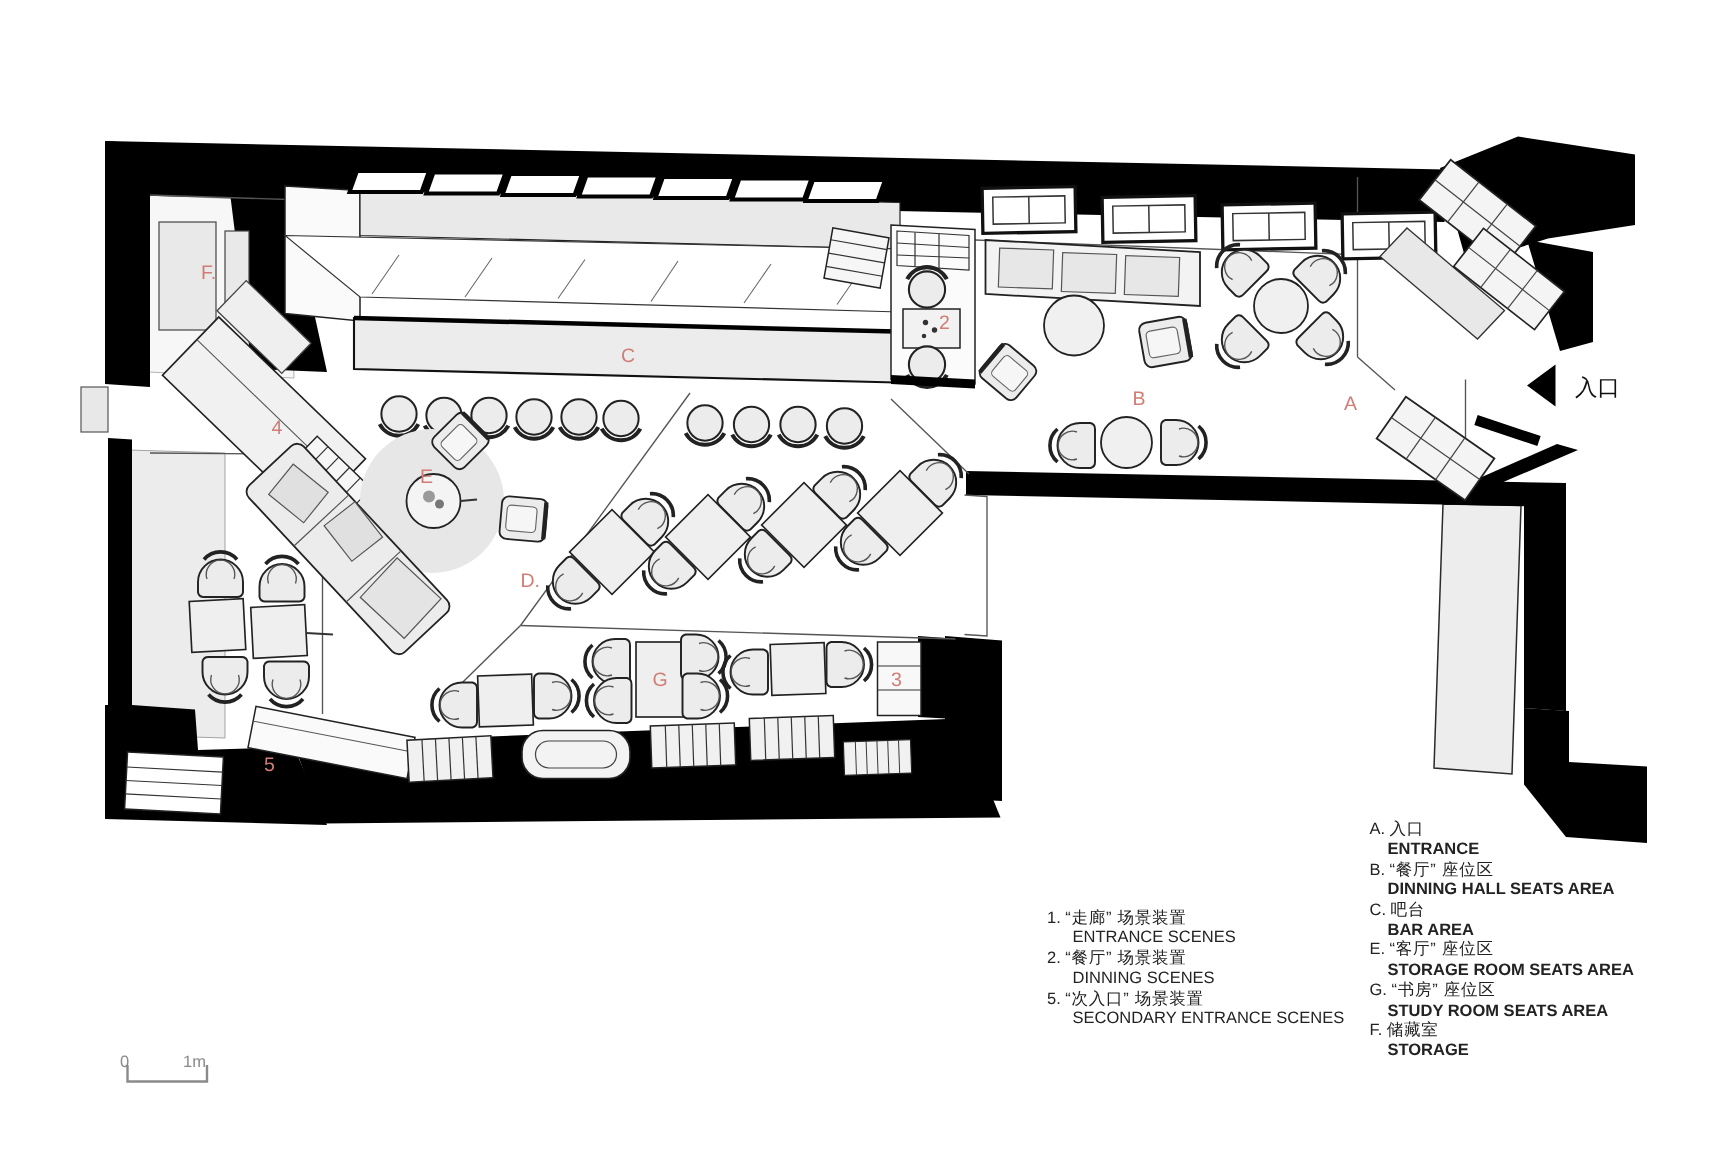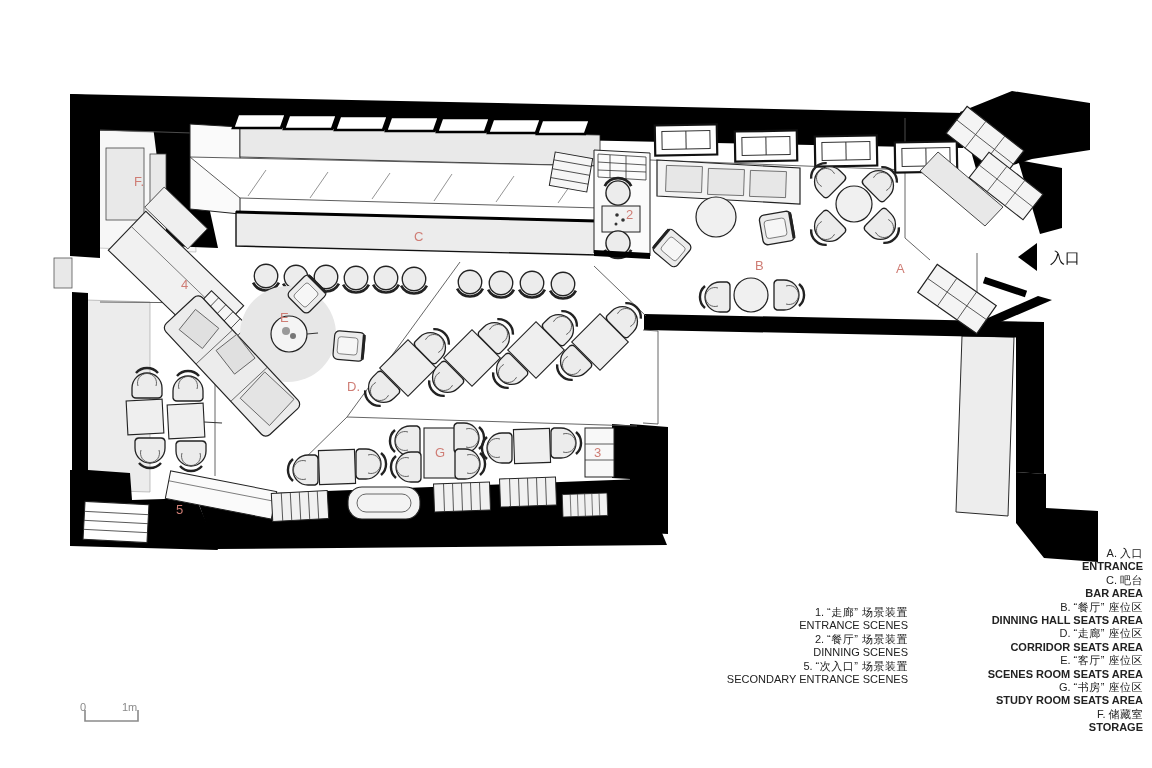--- a/index.html
+++ b/index.html
@@ -2,21 +2,21 @@
 <html><head>
 <meta charset="utf-8">
 <style>
   html,body{margin:0;padding:0;background:#ffffff;width:1152px;height:768px;overflow:hidden;}
   body{font-family:"Liberation Sans", sans-serif;color:#1f1f1f;position:relative;}
   .stage{position:absolute;left:0;top:0;width:1152px;height:768px;}
   svg text{font-family:"Liberation Sans", sans-serif;}
   .plan-label{font-size:13px;}
   .entrance-text{font-size:15px;fill:#111;}
   .scale-text{font-size:11px;fill:#8a8a8a;}
-  .legend{position:absolute;font-size:11px;line-height:13.4px;color:#222;text-align:right;}
+  .legend{position:absolute;font-size:11px;line-height:13.4px;color:#222;}
   .legend-left{left:698px;top:606px;width:210px;}
   .legend-right{left:913px;top:547px;width:230px;}
   .lg-cn{white-space:nowrap;}
   .lg-cn .pfx{display:inline-block;min-width:3px;}
   .lg-cn .cntxt{margin-left:3px;letter-spacing:0.5px;}
   .legend-left .lg-en{padding-left:17px;white-space:nowrap;}
   .legend-right .lg-en{padding-left:12px;white-space:nowrap;font-weight:bold;}
   .lg-item{margin:0;}
 </style>
 </head>
@@ -359,34 +359,30 @@
   </div>
 </div>
 
 
 <div class="legend legend-right">
   <div class="lg-item">
     <div class="lg-cn"><span class="pfx">A.</span><span class="cntxt">入口</span></div>
     <div class="lg-en">ENTRANCE</div>
   </div>
   <div class="lg-item">
+    <div class="lg-cn"><span class="pfx">B.</span><span class="cntxt">“餐厅” 座位区</span></div>
+    <div class="lg-en">DINNING HALL SEATS AREA</div>
+  </div>
+  <div class="lg-item">
     <div class="lg-cn"><span class="pfx">C.</span><span class="cntxt">吧台</span></div>
     <div class="lg-en">BAR AREA</div>
   </div>
   <div class="lg-item">
-    <div class="lg-cn"><span class="pfx">B.</span><span class="cntxt">“餐厅” 座位区</span></div>
-    <div class="lg-en">DINNING HALL SEATS AREA</div>
-  </div>
-  <div class="lg-item">
-    <div class="lg-cn"><span class="pfx">D.</span><span class="cntxt">“走廊” 座位区</span></div>
-    <div class="lg-en">CORRIDOR SEATS AREA</div>
-  </div>
-  <div class="lg-item">
     <div class="lg-cn"><span class="pfx">E.</span><span class="cntxt">“客厅” 座位区</span></div>
-    <div class="lg-en">SCENES ROOM SEATS AREA</div>
+    <div class="lg-en">STORAGE ROOM SEATS AREA</div>
   </div>
   <div class="lg-item">
     <div class="lg-cn"><span class="pfx">G.</span><span class="cntxt">“书房” 座位区</span></div>
     <div class="lg-en">STUDY ROOM SEATS AREA</div>
   </div>
   <div class="lg-item">
     <div class="lg-cn"><span class="pfx">F.</span><span class="cntxt">储藏室</span></div>
     <div class="lg-en">STORAGE</div>
   </div>
 </div>

